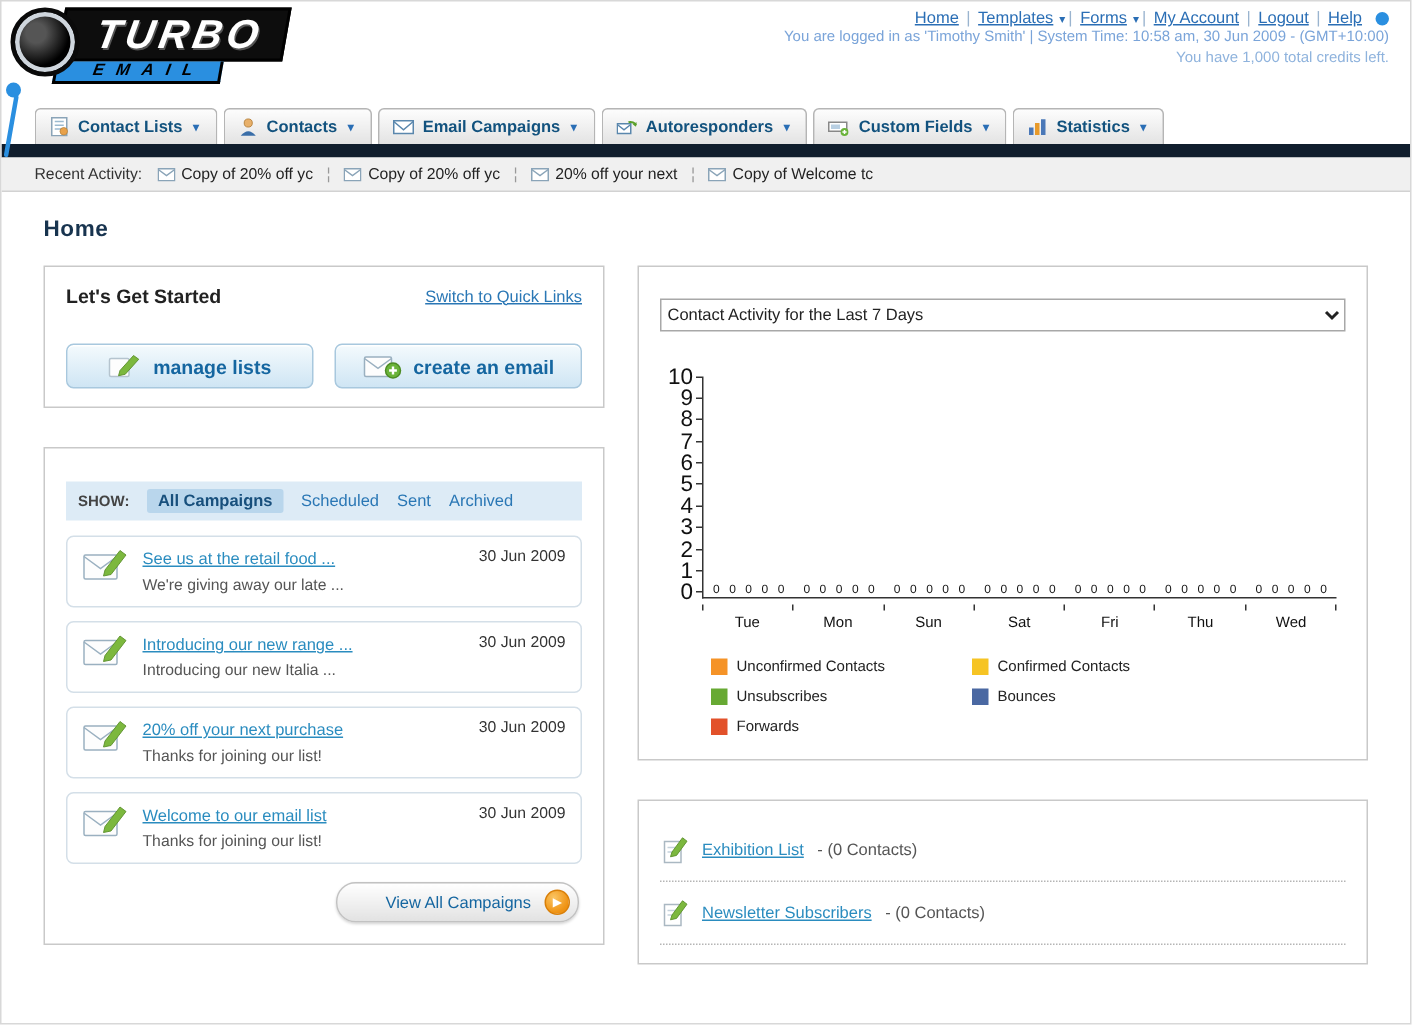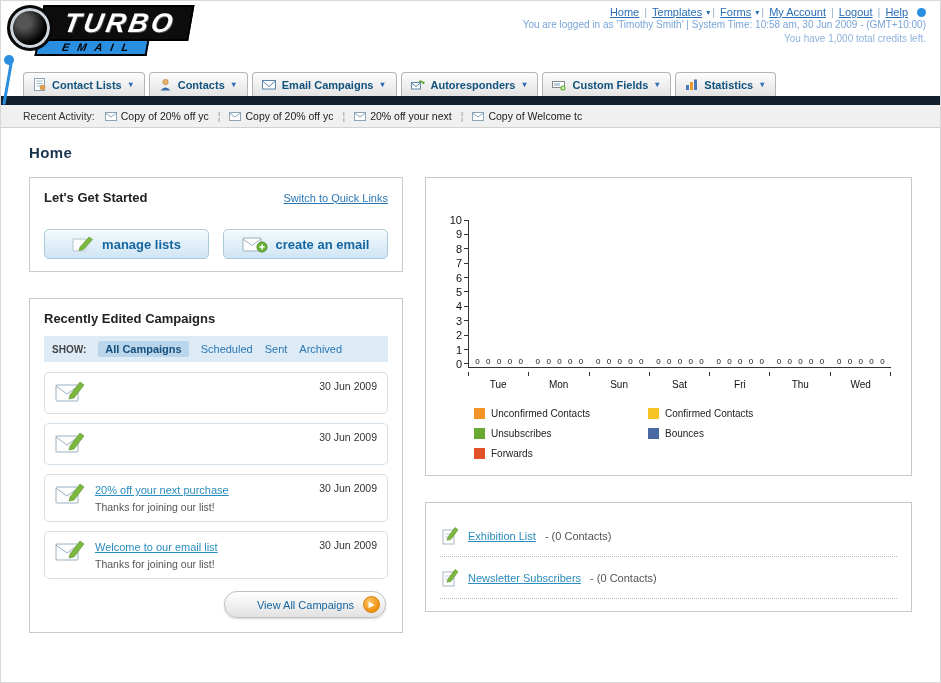--- a/index.html
+++ b/index.html
@@ -130,21 +130,21 @@
   .stats-select {
     width:100%; margin-top:9px; height:22px; font-size:11px;
     font-family:"Liberation Sans", sans-serif; color:#222;
     border:1px solid #a8a8a8; background:#fff;
   }
   .chart-wrap { margin:30px 6px 0 2px; }
   .chart-flex { display:flex; }
   .y-axis {
     width:26px; flex:none; display:flex; flex-direction:column;
     justify-content:space-between; align-items:flex-end;
-    height:152px; font-size:11px; color:#111;
+    height:152px; font-size:15px; color:#111;
     transform:translateY(-4px); padding-bottom:0;
   }
   .ytick { display:flex; align-items:center; gap:2px; height:8px; }
   .ymark { width:4px; height:1px; background:#333; }
   .plot {
     flex:1; height:148px; border-left:1px solid #333; border-bottom:1px solid #333;
     position:relative;
   }
   .value-row { position:absolute; left:0; right:0; bottom:1px; display:flex; }
   .zgroup { flex:1; display:flex; justify-content:space-evenly; font-size:8px; color:#111; }
@@ -326,45 +326,52 @@
                   <path d="M1 4 L10 10.5 L19 4" stroke="#9ab0c0" fill="none"></path>
                   <circle cx="20" cy="12" r="5" fill="#6ab33a" stroke="#4d8c24"></circle>
                   <path d="M20 9.4 V14.6 M17.4 12 H22.6" stroke="#fff" stroke-width="1.6"></path>
                 </svg></span>
             <span>create an email</span>
           </button>
         </div>
       </section>
 
       <section class="panel">
-        <div class="panel-title">Recently Edited Campaigns</div>
 
         <div class="show-row">
           <span class="show-label">SHOW:</span>
           <a class="camp-tab active">All Campaigns</a>
           <a class="camp-tab">Scheduled</a>
           <a class="camp-tab">Sent</a>
           <a class="camp-tab">Archived</a>
         </div>
 
         <div class="camp-list">
           <div class="camp-item">
             <span class="icon"><svg width="30" height="24">
                   <rect x="1" y="6" width="22" height="16" rx="1" fill="#fdfdfd" stroke="#9ab0c0"></rect>
                   <path d="M1 7 L12 15 L23 7" stroke="#9ab0c0" fill="none"></path>
                   <path d="M15 16 L25 3 L29 6 L19 19 L14 20 Z" fill="#7cb83e" stroke="#5a8f2a" stroke-width="0.6"></path>
                 </svg></span>
+            <span class="camp-text">
+              <a class="camp-title">See us at the retail food ...</a><br>
+              <span class="camp-sub">We're giving away our late ...</span>
+            </span>
             <span class="camp-date">30 Jun 2009</span>
           </div>
           <div class="camp-item">
             <span class="icon"><svg width="30" height="24">
                   <rect x="1" y="6" width="22" height="16" rx="1" fill="#fdfdfd" stroke="#9ab0c0"></rect>
                   <path d="M1 7 L12 15 L23 7" stroke="#9ab0c0" fill="none"></path>
                   <path d="M15 16 L25 3 L29 6 L19 19 L14 20 Z" fill="#7cb83e" stroke="#5a8f2a" stroke-width="0.6"></path>
                 </svg></span>
+            <span class="camp-text">
+              <a class="camp-title">Introducing our new range ...</a><br>
+              <span class="camp-sub">Introducing our new Italia ...</span>
+            </span>
             <span class="camp-date">30 Jun 2009</span>
           </div>
           <div class="camp-item">
             <span class="icon"><svg width="30" height="24">
                   <rect x="1" y="6" width="22" height="16" rx="1" fill="#fdfdfd" stroke="#9ab0c0"></rect>
                   <path d="M1 7 L12 15 L23 7" stroke="#9ab0c0" fill="none"></path>
                   <path d="M15 16 L25 3 L29 6 L19 19 L14 20 Z" fill="#7cb83e" stroke="#5a8f2a" stroke-width="0.6"></path>
                 </svg></span>
             <span class="camp-text">
               <a class="camp-title">20% off your next purchase</a><br>
@@ -391,20 +398,23 @@
             <span>View All Campaigns</span>
             <span class="arrow-circle">▶</span>
           </button>
         </div>
       </section>
     </div>
 
     <div class="right-col">
 
       <section class="panel">
+        <select class="stats-select">
+          <option>Contact Activity for the Last 7 Days</option>
+        </select>
 
         <div class="chart-wrap">
           <div class="chart-flex">
             <div class="y-axis">
                 <div class="ytick">
                   <span>10</span>
                   <span class="ymark"></span>
                 </div>
                 <div class="ytick">
                   <span>9</span>

